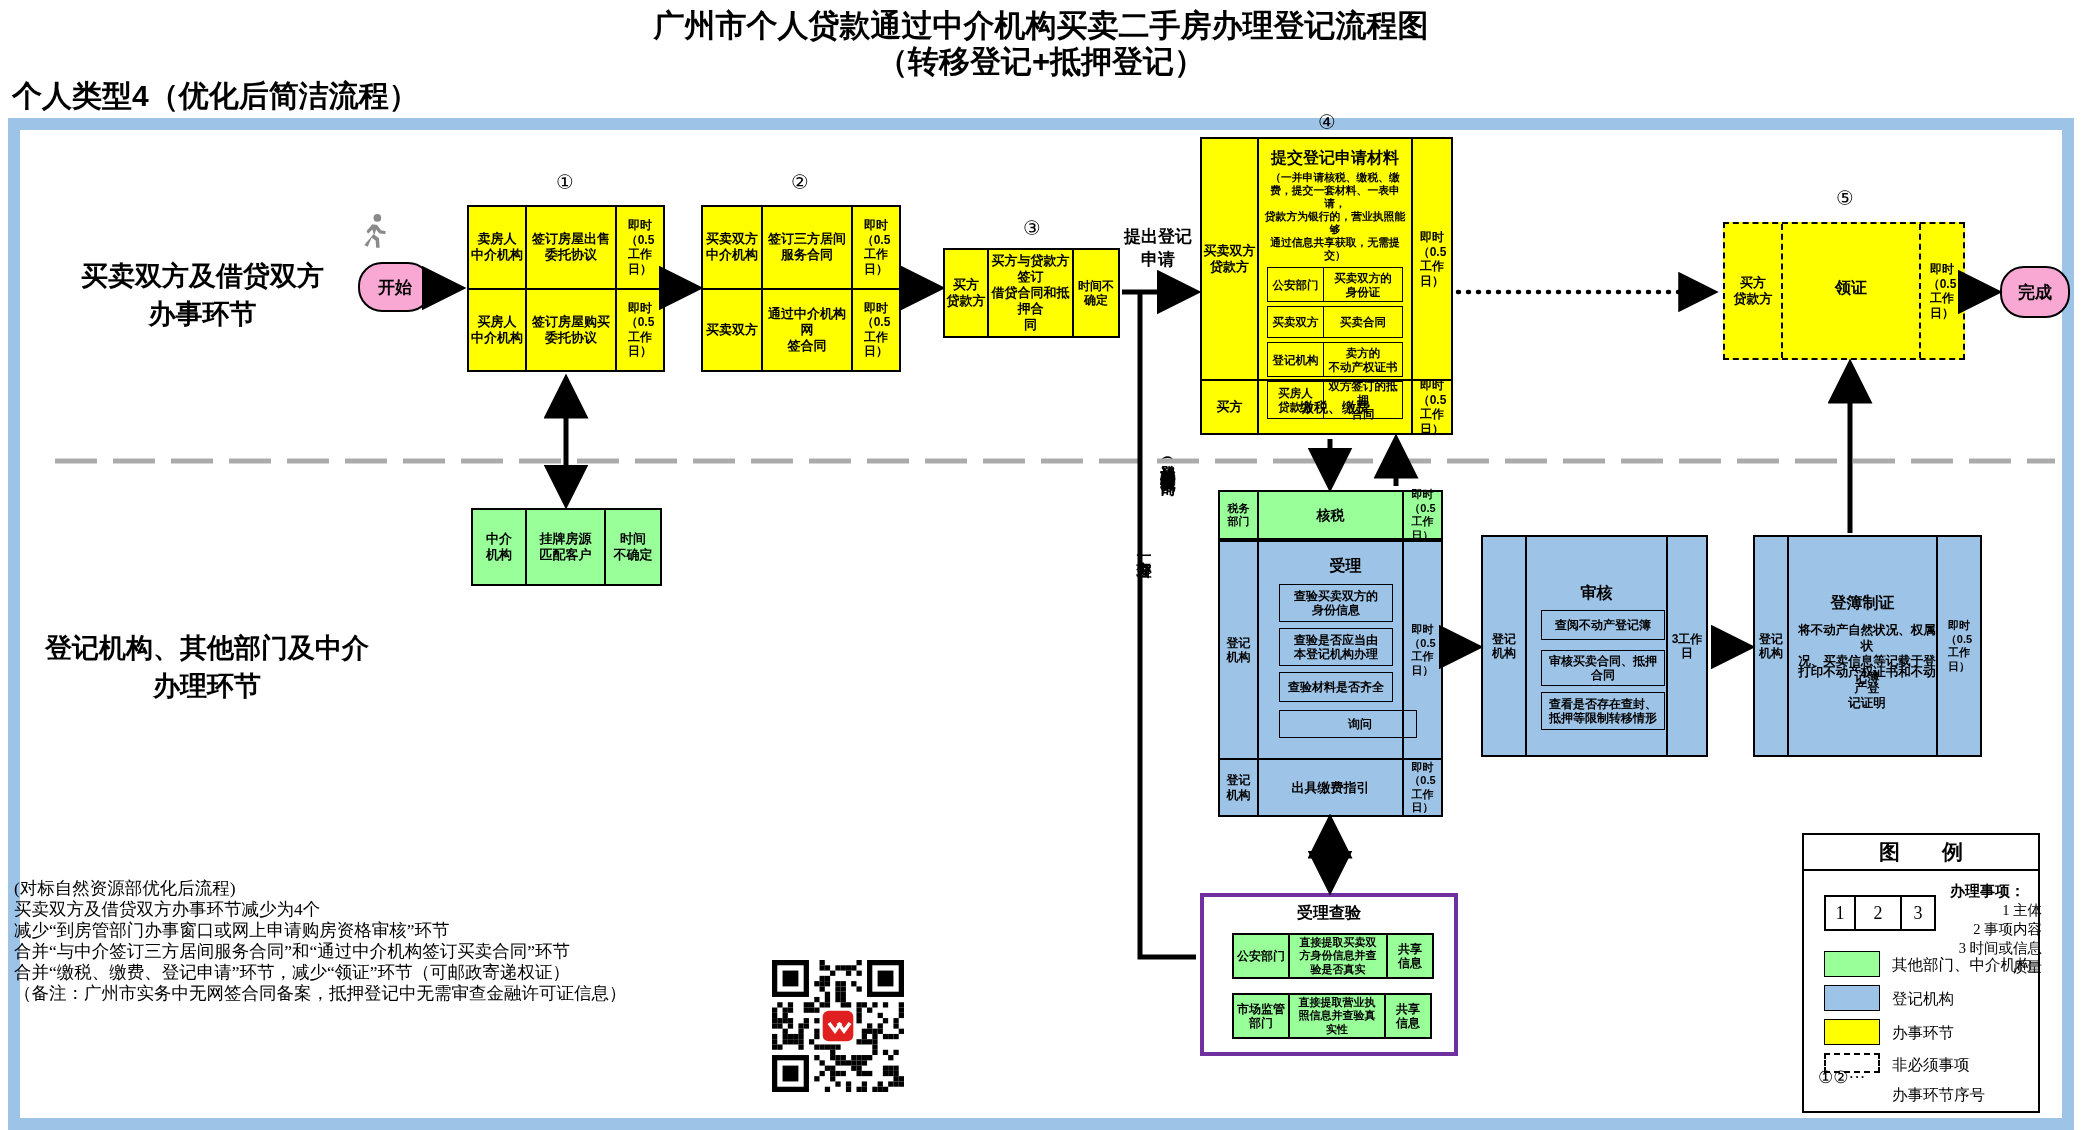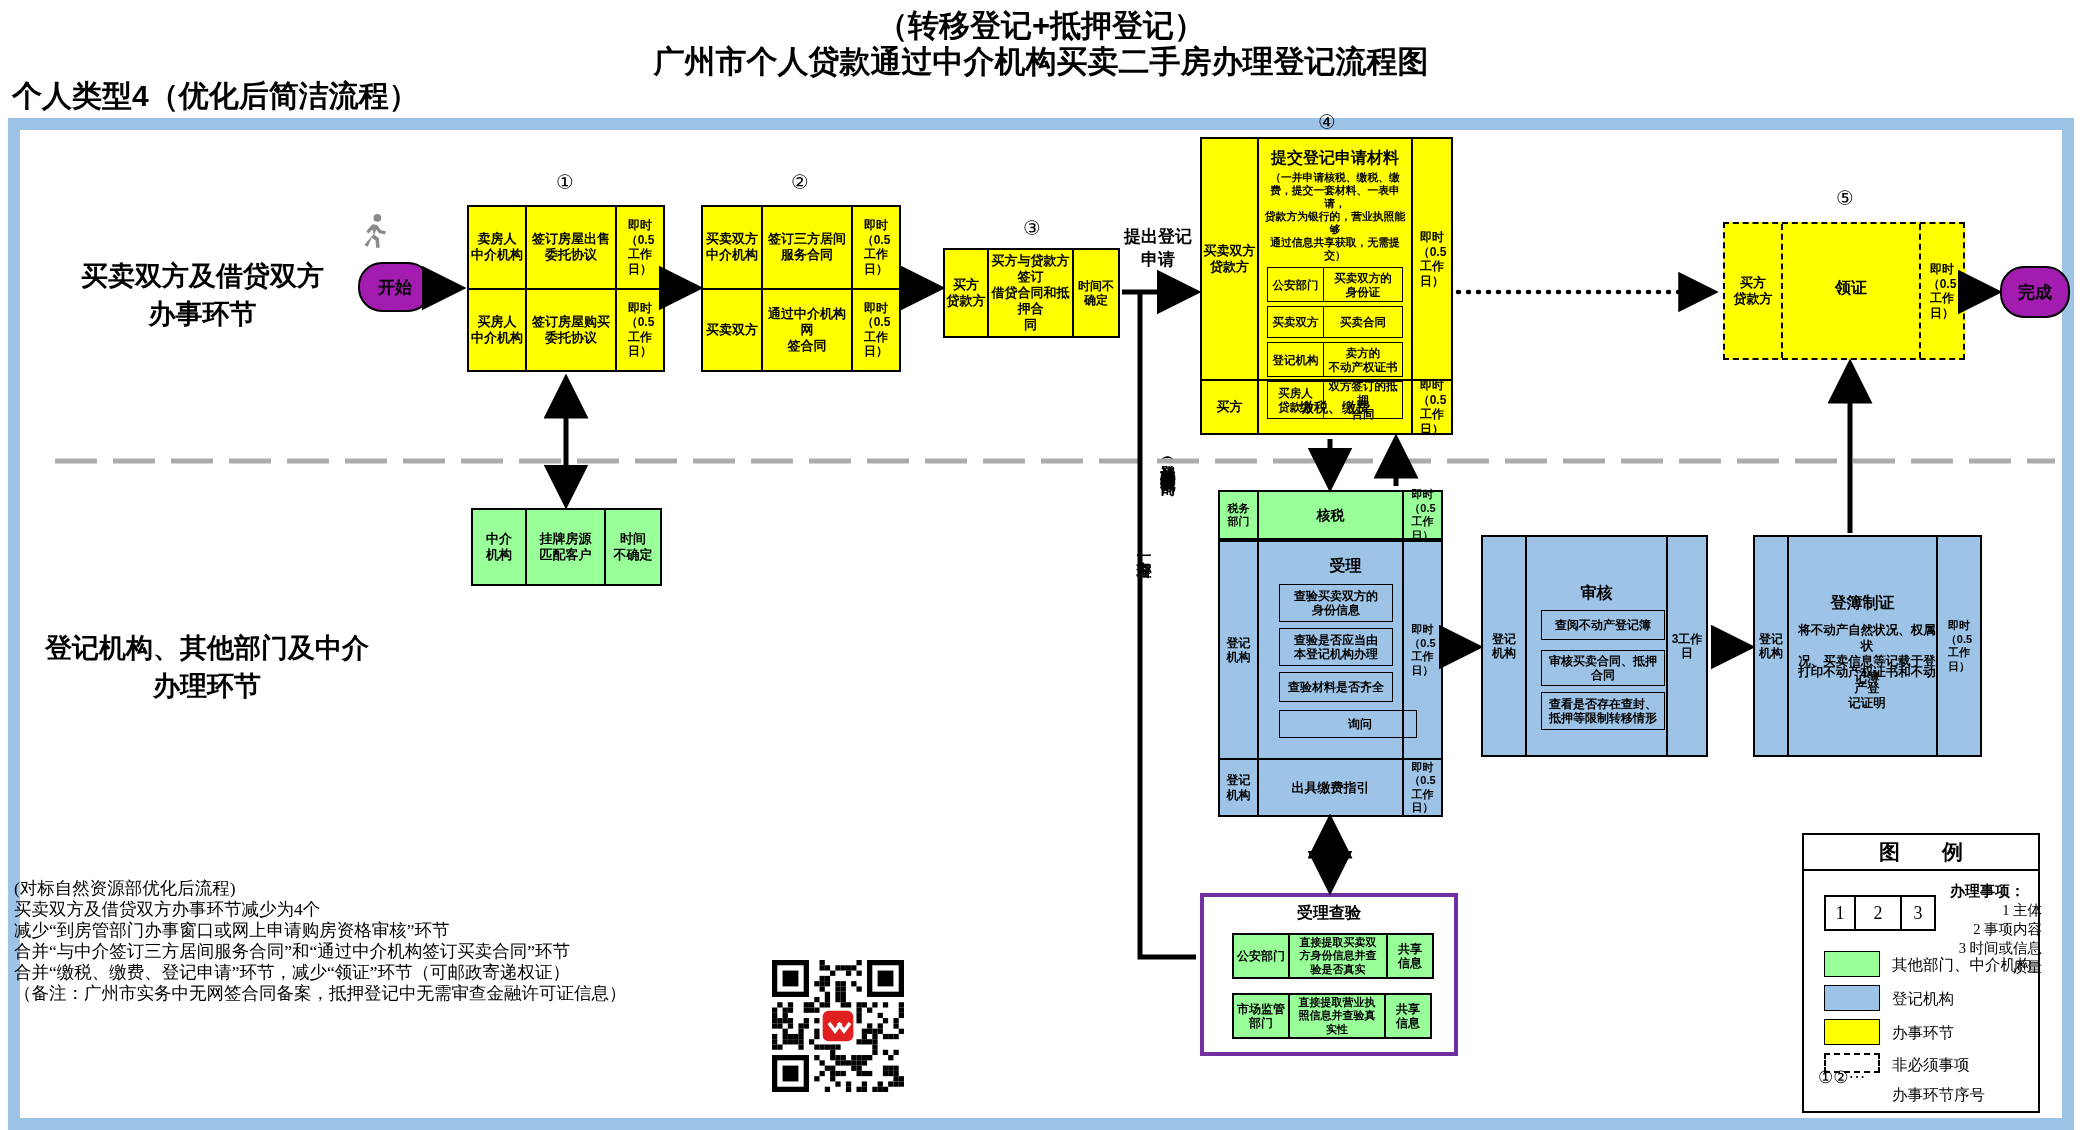--- a/index.html
+++ b/index.html
@@ -17,38 +17,38 @@
   .y{background:var(--yellow);}
   .g{background:var(--green);}
   .b2{background:var(--blue);}
   .bold{font-weight:bold;}
   .serif{font-family:"Liberation Serif","DejaVu Serif",serif;}
   .f11{font-size:11px;line-height:13.5px;}
   .f115{font-size:11.5px;line-height:14px;}
   .f12{font-size:12px;line-height:14.5px;}
   .f13{font-size:13px;line-height:16px;}
   .f14{font-size:14px;line-height:17px;}
-  .stadium{border:2.5px solid #000;border-radius:24px;background:#a21caf;display:flex;align-items:center;justify-content:center;font-weight:bold;font-size:17px;}
+  .stadium{border:2.5px solid #000;border-radius:24px;background:#f9a8d4;display:flex;align-items:center;justify-content:center;font-weight:bold;font-size:17px;}
   .num{font-size:20px;text-align:center;width:40px;}
   .overlay{position:absolute;left:0;top:0;z-index:6;pointer-events:none;}
   .vtxt{writing-mode:vertical-rl;text-orientation:mixed;font-weight:bold;font-size:15px;letter-spacing:1px;}
   .mrow{display:flex;border:1.5px solid #000;margin:0 8px 4px 8px;}
   .chk{position:absolute;border:1.5px solid #000;display:flex;align-items:center;justify-content:center;text-align:center;white-space:pre-line;font-weight:bold;}
   .note-text{white-space:pre-line;}
   .frame{border:12px solid var(--frame);}
   .dashedbox{border:2.5px dashed #000;}
 </style>
 </head>
 <body>
 
 <div class="canvas">
 
   <div class="c bold" style="left:0;top:8px;width:2082px;text-align:center;font-size:31px;line-height:36px;">
+    <div>广州市个人贷款通过中介机构买卖二手房办理登记流程图</div>
     <div>（转移登记+抵押登记）</div>
-    <div>广州市个人贷款通过中介机构买卖二手房办理登记流程图</div>
   </div>
   <div class="c bold" style="left:12px;top:76px;font-size:30px;">个人类型4（优化后简洁流程）</div>
 
   <div class="c frame" style="left:8px;top:118px;width:2066px;height:1012px;"></div>
 
   <div class="c serif bold cell" style="left:30px;top:250px;width:345px;height:90px;font-size:27px;line-height:38px;">买卖双方及借贷双方
 办事环节</div>
   <div class="c serif bold cell" style="left:22px;top:622px;width:370px;height:90px;font-size:27px;line-height:38px;">登记机构、其他部门及中介
 办理环节</div>
 

